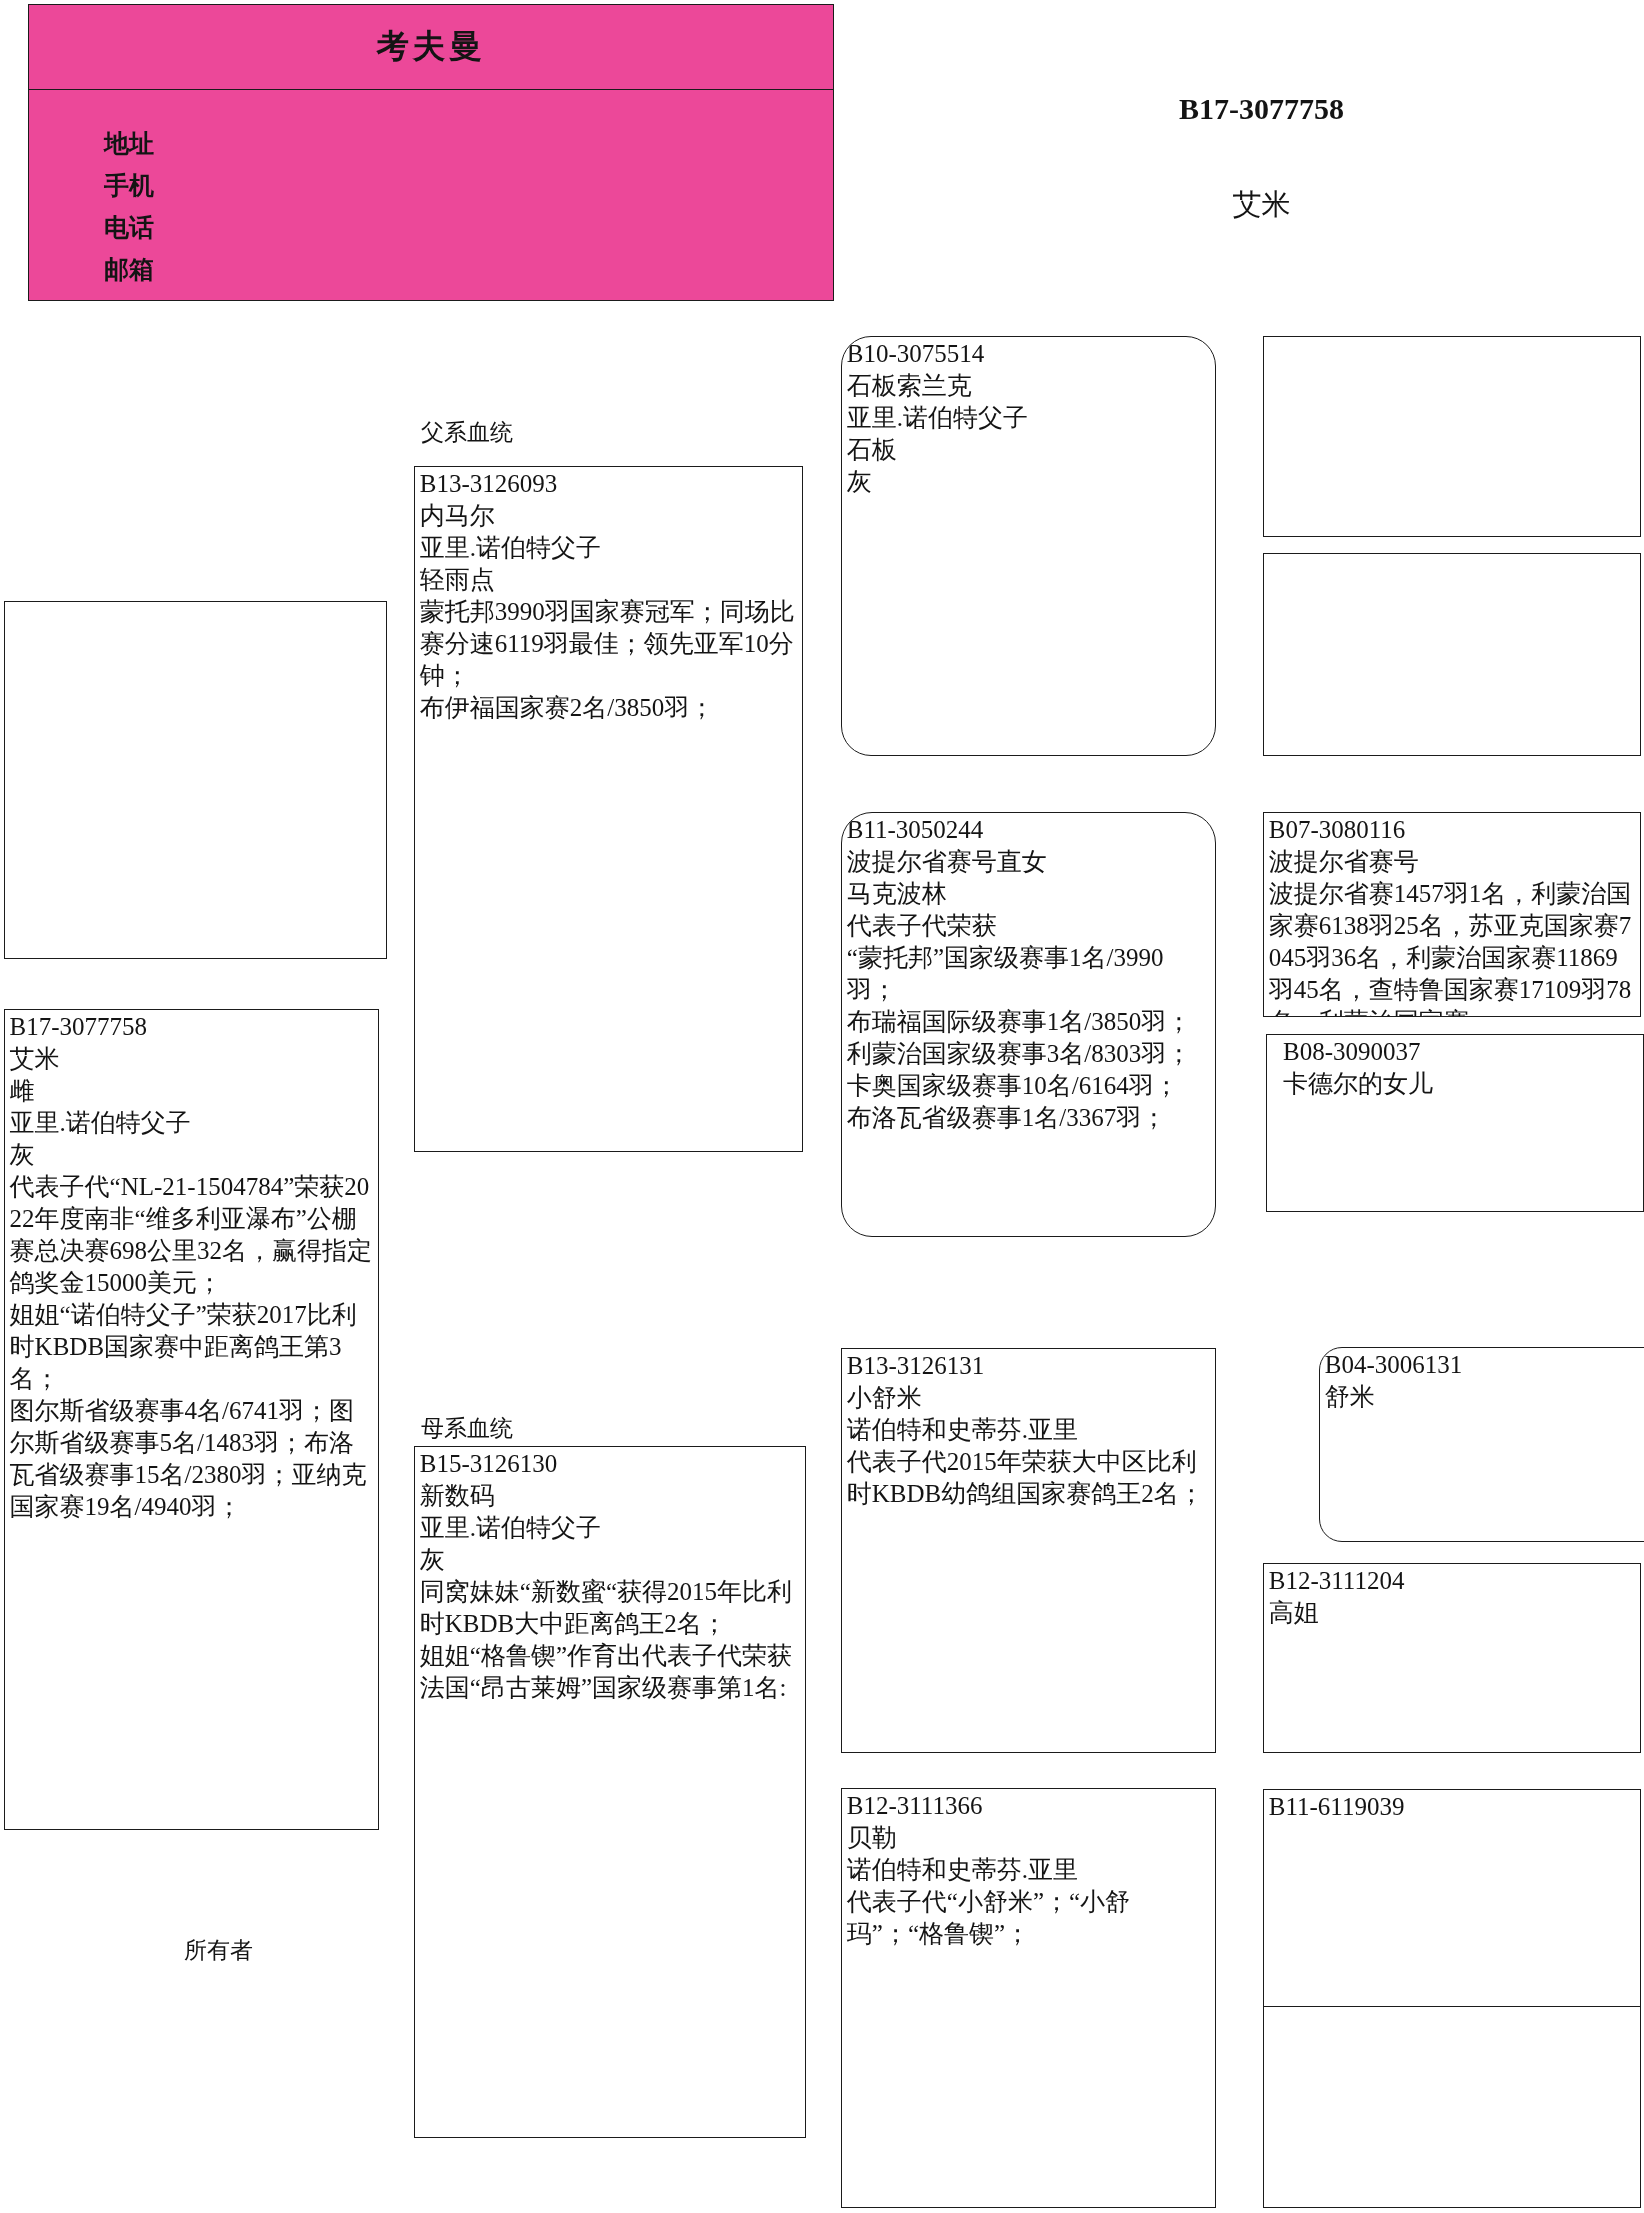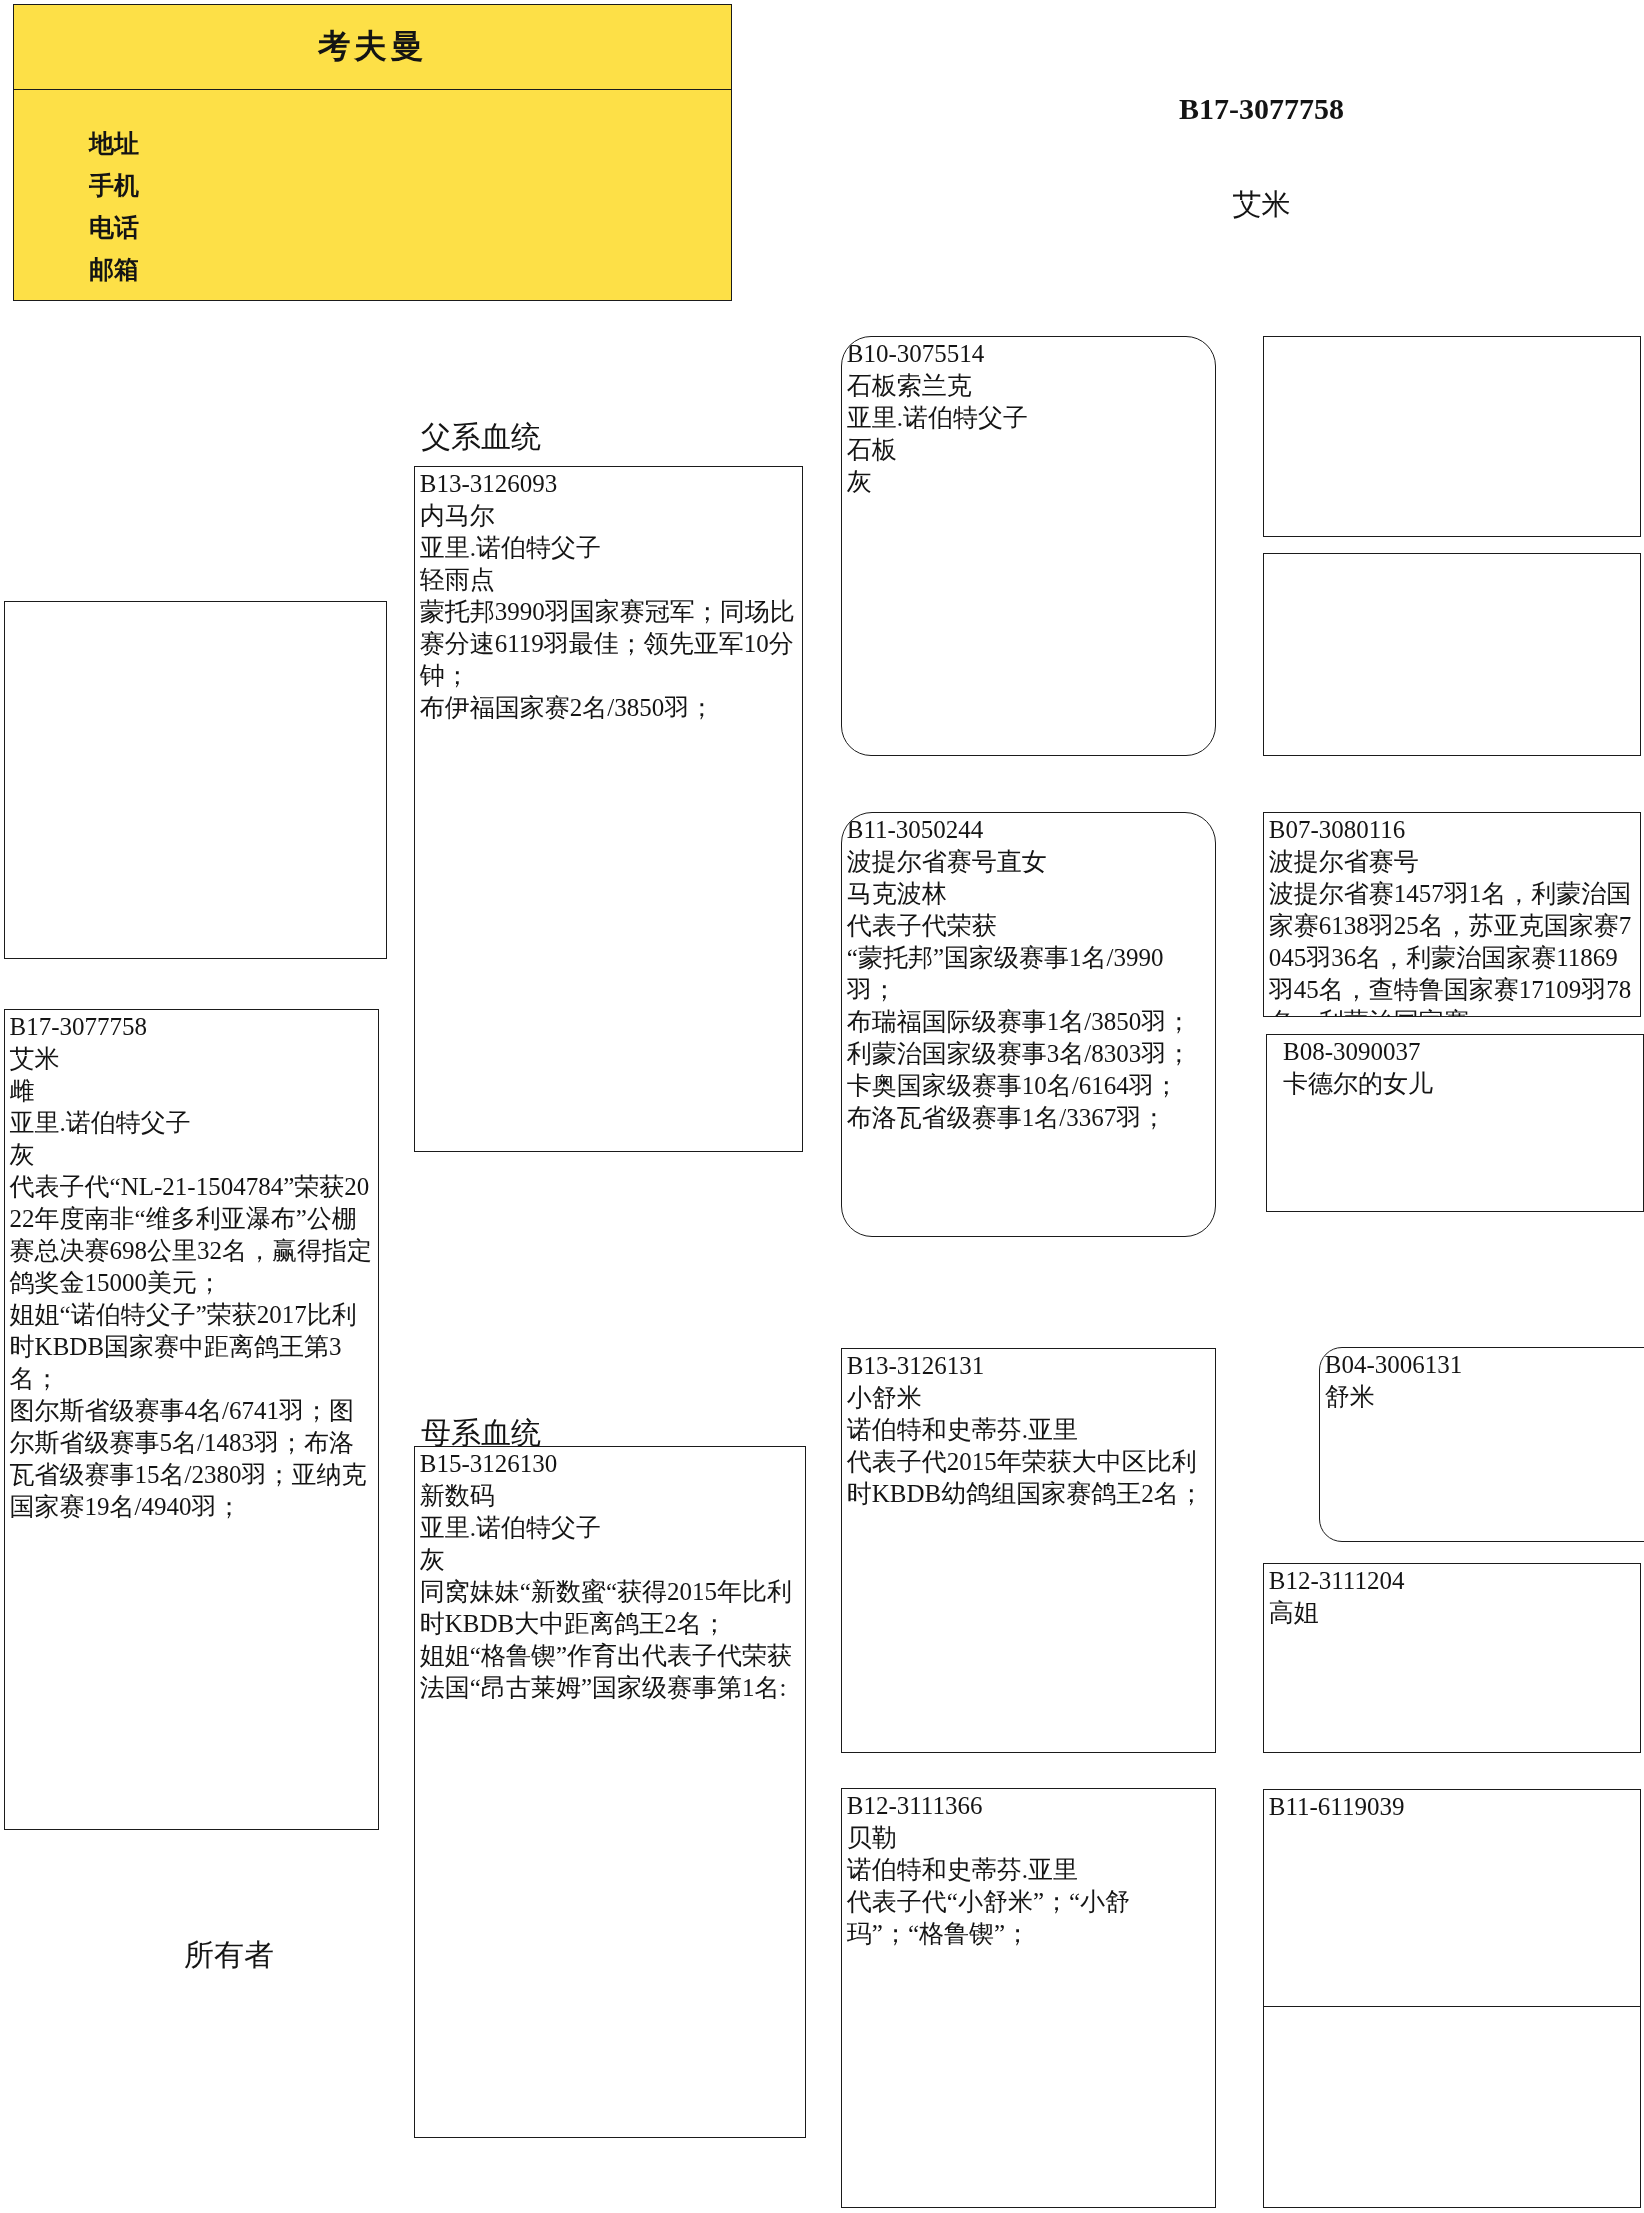--- a/index.html
+++ b/index.html
@@ -21,22 +21,22 @@
     padding:1px 5.7px 1.9px 4.8px;
     font-size:25px;
     line-height:32px;
     word-break:break-all;
     overflow:hidden;
   }
   .pbox .line { min-height:32px; }
 
   
   .owner-card {
-    position:absolute; left:13px; top:3.8px; width:719px; height:297px;
-    box-sizing:border-box; border:1.9px solid #1b1b1b; background:#fde047;
+    position:absolute; left:28px; top:3.8px; width:806px; height:297px;
+    box-sizing:border-box; border:1.9px solid #1b1b1b; background:#ec4899;
   }
   .owner-card-title {
     height:84px; border-bottom:1.9px solid #1b1b1b;
     display:flex; align-items:center; justify-content:center;
     font-size:32.5px; font-weight:bold; letter-spacing:3.8px;
   }
   .owner-card-fields { padding:32.5px 0 0 75px; }
   .owner-card-field {
     height:42px; display:flex; align-items:center;
     font-size:25px; font-weight:bold;
@@ -46,21 +46,21 @@
   .main-ring {
     position:absolute; left:1013px; top:92px; width:497px;
     text-align:center; font-size:30px; font-weight:bold;
   }
   .main-name {
     position:absolute; left:1013px; top:185px; width:497px;
     text-align:center; font-size:29px;
   }
 
   
-  .sec-label { position:absolute; font-size:30px; }
+  .sec-label { position:absolute; font-size:23px; }
   .lbl-paternal { left:421px; top:417px; }
   .lbl-maternal { left:421px; top:1413px; }
   .lbl-owner    { left:184px; top:1935px; }
 
   
   .box-empty-left { left:3.8px;    top:601px;  width:383px; height:358px; }
   .box-subject    { left:3.8px;    top:1009px; width:375px; height:821px; }
   .box-sire       { left:414px;  top:466px;  width:389px; height:686px; }
   .box-dam        { left:414px;  top:1446px; width:392px; height:692px; }
   .box-sire-sire  { left:841px;  top:336px;  width:375px; height:420px;border-radius:30px; }

